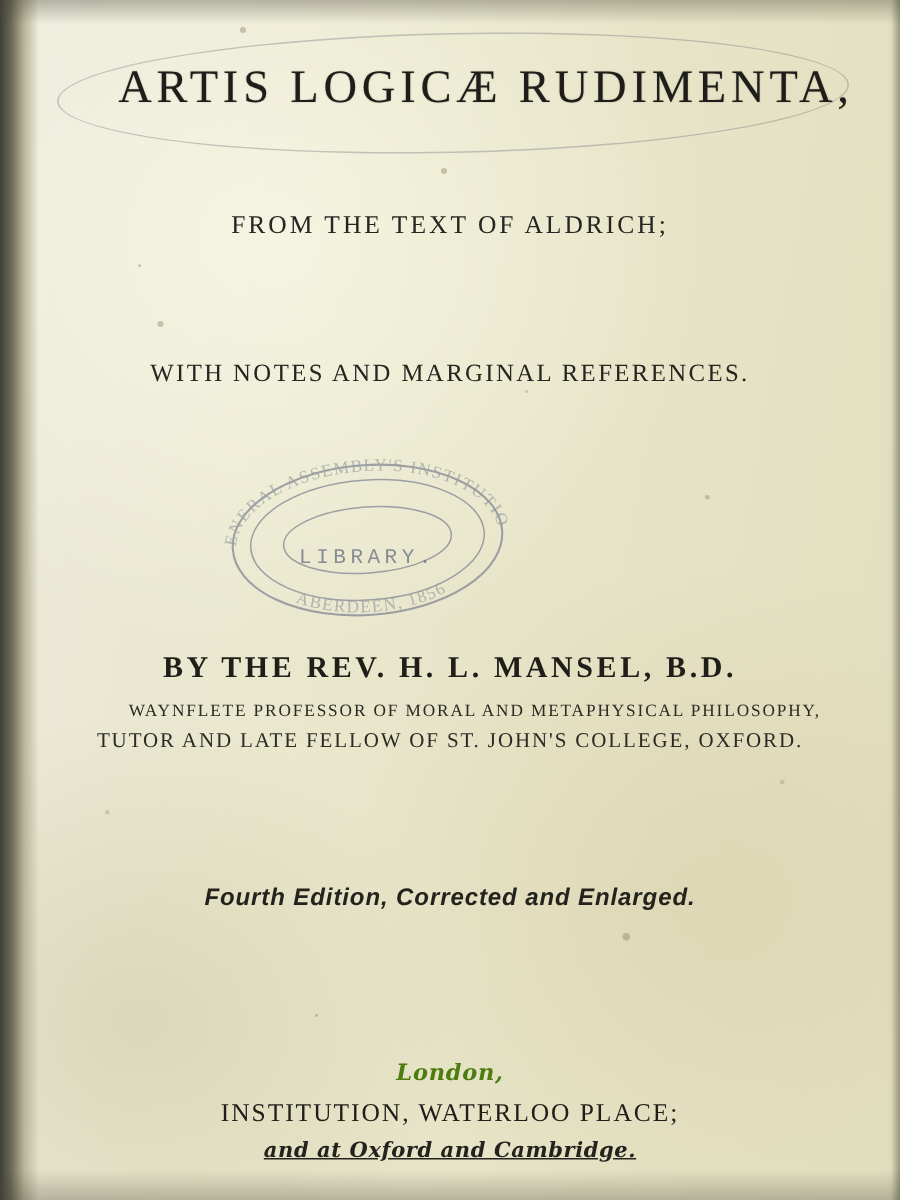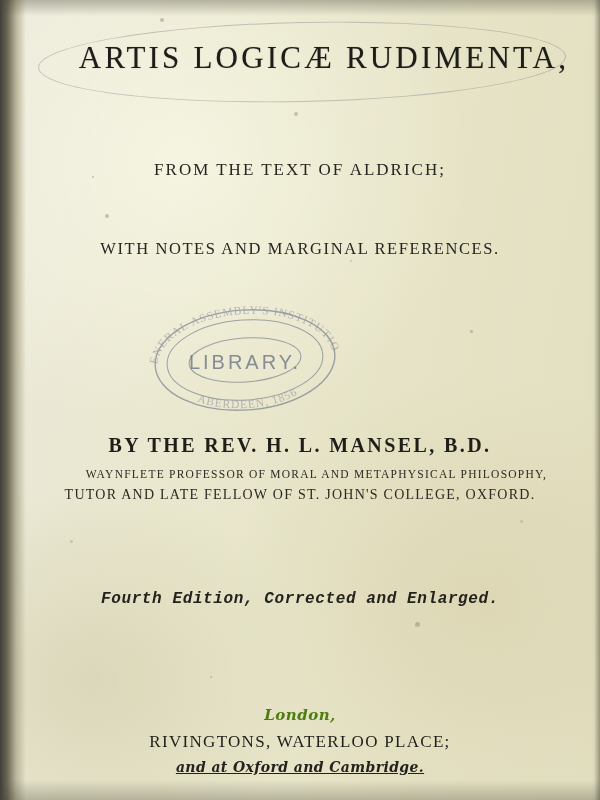--- a/index.html
+++ b/index.html
@@ -94,21 +94,20 @@
     font-weight: 400;
     color: #1e1d19;
     text-shadow: 0 0 1px rgba(40,38,30,0.35);
     padding-left: 48px;
   }
   #subtitle-from-text {
     top: 140px;
     font-size: 17px;
     letter-spacing: 2.0px;
     color: #262520;
-    margin-top: 20px;
   }
   #subtitle-notes {
     top: 239px;
     font-size: 16.5px;
     letter-spacing: 1.6px;
     color: #262520;
   }
   #author-line {
     top: 434px;
     font-size: 20px;
@@ -127,21 +126,21 @@
     top: 487px;
     font-size: 14px;
     letter-spacing: 1.25px;
     color: #2b2a23;
   }
   #edition-line {
     top: 590px;
     font-size: 16px;
     letter-spacing: 0.6px;
     color: #23221c;
-    font-family: Liberation Mono, monospace;
+    font-family: Liberation Sans, sans-serif;
     font-style: italic;
     font-weight: 700;
   }
   #imprint-city {
     top: 706px;
     font-size: 15px;
     letter-spacing: 0.5px;
     color: #4d7c0f;
     font-family: "DejaVu Serif", serif;
     font-style: italic;
@@ -169,27 +168,27 @@
     position: absolute;
     left: 135px;
     top: 300px;
     width: 220px;
     height: 120px;
     pointer-events: none;
   }
   #library-stamp .stamp-label {
     position: absolute;
     left: 0; right: 0;
-    top: 51px;
+    top: 64px;
     text-align: center;
-    font-size: 20px;
+    font-size: 14px;
     letter-spacing: 3px;
     color: #6a7285;
     opacity: 0.78;
-    font-family: Liberation Sans, sans-serif;
+    font-family: Liberation Mono, monospace;
   }
   .stamp-arc-text {
     font-size: 11.5px;
     letter-spacing: 1px;
     fill: #6b7386;
     opacity: 0.72;
     font-family: "Liberation Serif", serif;
   }
 
   
@@ -236,21 +235,21 @@
     <div class="line" id="author-line">BY THE REV. H. L. MANSEL, B.D.</div>
 
     <div class="line" id="credential-1">WAYNFLETE PROFESSOR OF MORAL AND METAPHYSICAL PHILOSOPHY,</div>
 
     <div class="line" id="credential-2">TUTOR AND LATE FELLOW OF ST. JOHN'S COLLEGE, OXFORD.</div>
 
     <div class="line" id="edition-line">Fourth Edition, Corrected and Enlarged.</div>
 
     <div class="line" id="imprint-city">London,</div>
 
-    <div class="line" id="imprint-publisher">RIVINGTONS, WATERLOO PLACE;</div>
+    <div class="line" id="imprint-publisher">INSTITUTION, WATERLOO PLACE;</div>
 
     <div class="line" id="imprint-extra">and at Oxford and Cambridge.</div>
 
   </div>
 
   <div id="library-stamp">
     <svg width="220" height="120" viewBox="0 0 220 120">
       <defs>
         <path id="arcTop" d="M 22,62 A 88,48 0 0 1 198,62" fill="none"></path>
         <path id="arcBottom" d="M 30,64 A 80,44 0 0 0 190,64" fill="none"></path>

